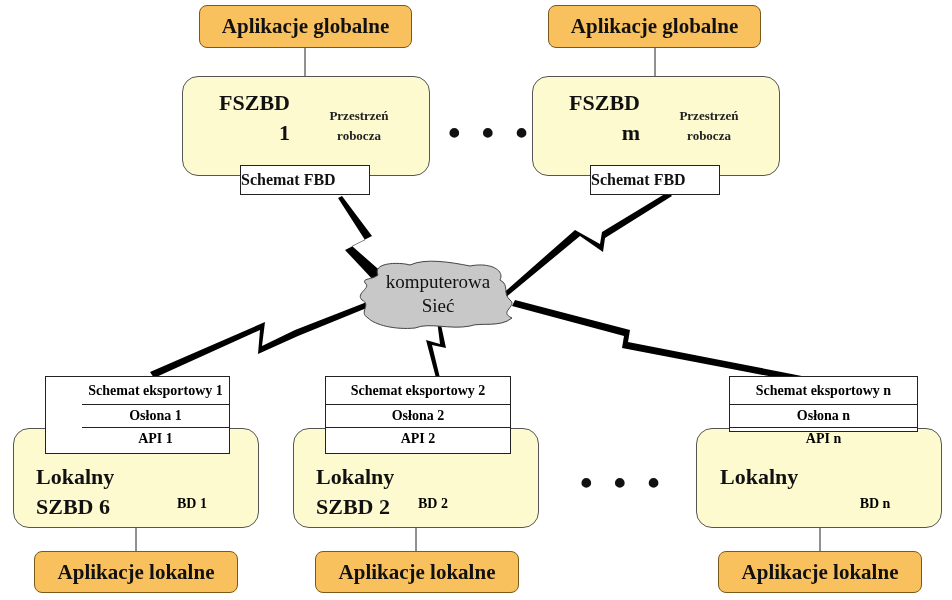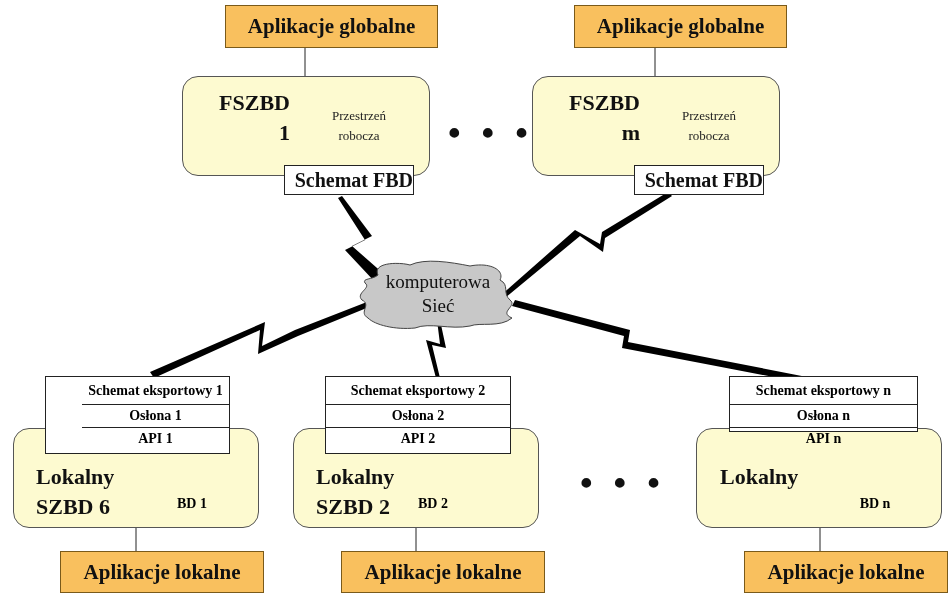--- a/index.html
+++ b/index.html
@@ -1,25 +1,25 @@
 <!DOCTYPE html>
 <html><head>
 <meta charset="utf-8">
 <style>
   html,body{margin:0;padding:0;background:#fff;}
   body{width:952px;height:600px;position:relative;overflow:hidden;font-family:"Liberation Serif",serif;}
   .abs{position:absolute;box-sizing:border-box;}
-  .app{background:#f9c05e;border:1px solid #7a5a1a;border-radius:0;font-weight:bold;font-size:21px;color:#111;display:flex;align-items:center;justify-content:center;margin-left:26px;}
+  .app{background:#f9c05e;border:1px solid #7a5a1a;border-radius:8px;font-weight:bold;font-size:21px;color:#111;display:flex;align-items:center;justify-content:center;}
   .node{background:#fdfad0;border:1px solid #555;border-radius:16px;}
-  .box{background:#fff;border:1px solid #222;font-weight:bold;font-size:20px;display:flex;align-items:center;justify-content:flex-end;color:#111;margin-left:44px;}
+  .box{background:#fff;border:1px solid #222;font-weight:bold;font-size:16px;display:flex;align-items:center;justify-content:flex-start;color:#111;}
   .big{font-weight:bold;font-size:22px;color:#111;text-align:right;line-height:30px;}
   .big2{font-weight:bold;font-size:22px;color:#111;line-height:30px;}
   .layer{font-weight:bold;font-size:14px;display:flex;align-items:center;justify-content:center;border-bottom:1px solid #222;height:22px;}
   .layer:last-child{border-bottom:none;}
-  .cyl-label{position:absolute;left:0;right:0;text-align:center;font-weight:normal;color:#222;}
+  .cyl-label{position:absolute;left:0;right:0;text-align:center;font-weight:bold;color:#222;}
   .dots{font-size:36px;font-weight:bold;letter-spacing:6px;color:#111;}
   svg{position:absolute;left:0;top:0;}
 </style>
 </head>
 <body>
 
 <svg width="952" height="600">
   <defs>
     <linearGradient id="cylg" x1="0" x2="1">
       <stop offset="0" stop-color="#9a9a9a"></stop>

